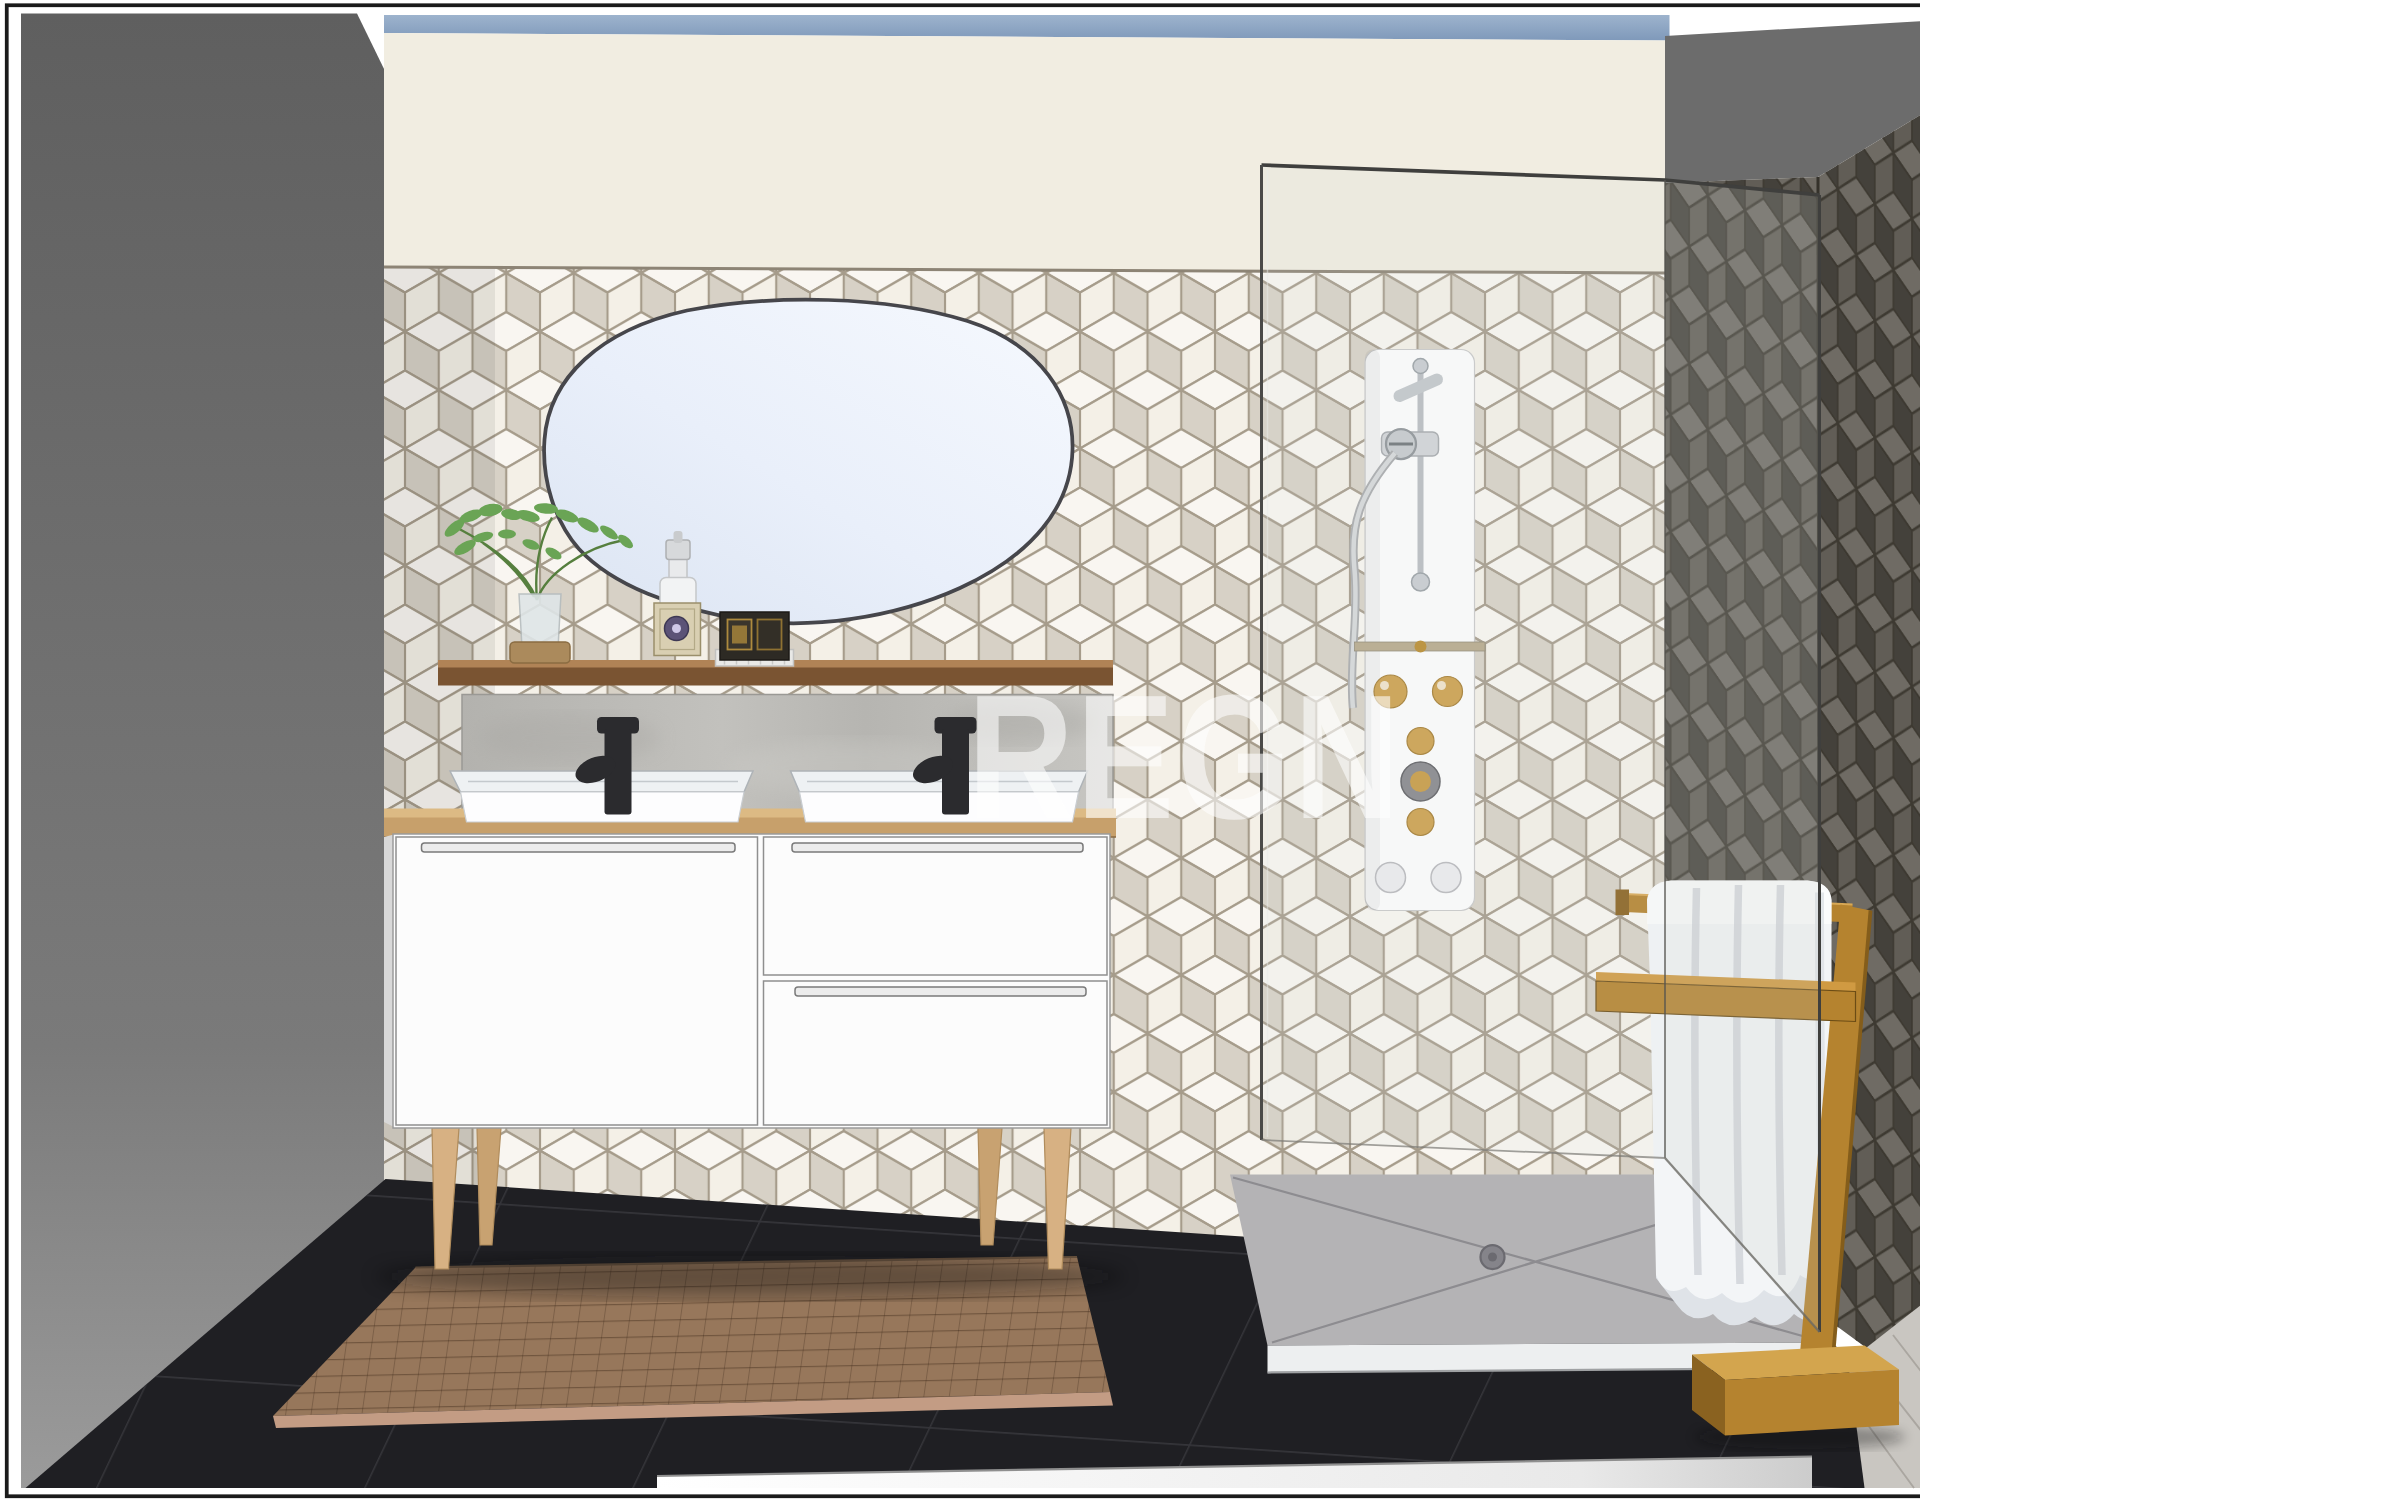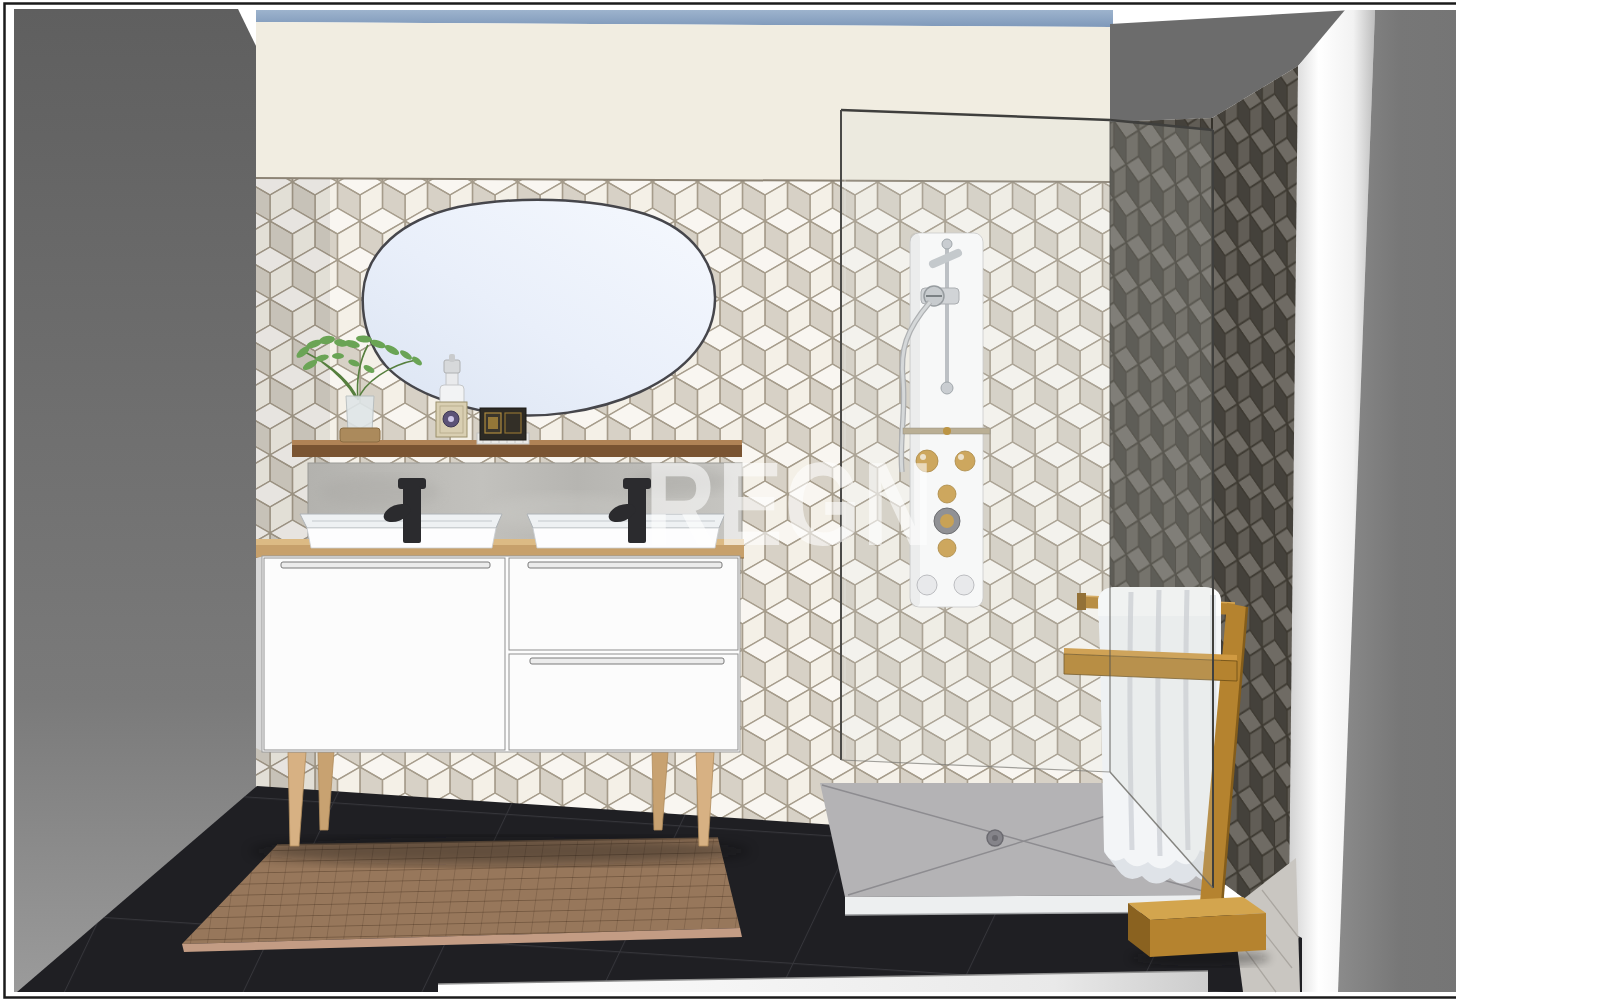--- a/index.html
+++ b/index.html
@@ -1,16 +1,16 @@
 <!DOCTYPE html>
 <html><head>
 <meta charset="utf-8">
 <style>
   html,body{margin:0;padding:0;background:#ffffff;}
-  .stage{position:relative;width:1456px;height:1001px;background:#ffffff;overflow:hidden;}
+  .stage{position:relative;width:1280px;height:1001px;background:#ffffff;overflow:hidden;}
   .stage svg{position:absolute;left:0;top:0;}
   svg text{font-family:"Liberation Sans", sans-serif;}
 </style>
 </head>
 <body>
 
 <div class="stage">
 <svg width="1600" height="1001" viewBox="0 0 1600 1001">
   <defs>
 

